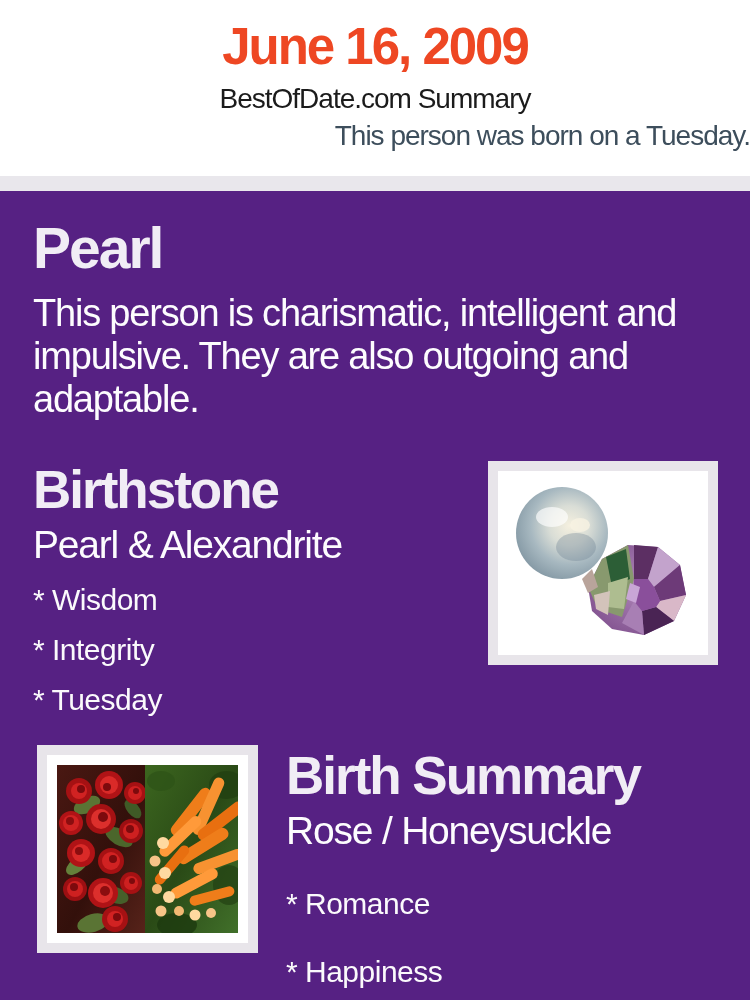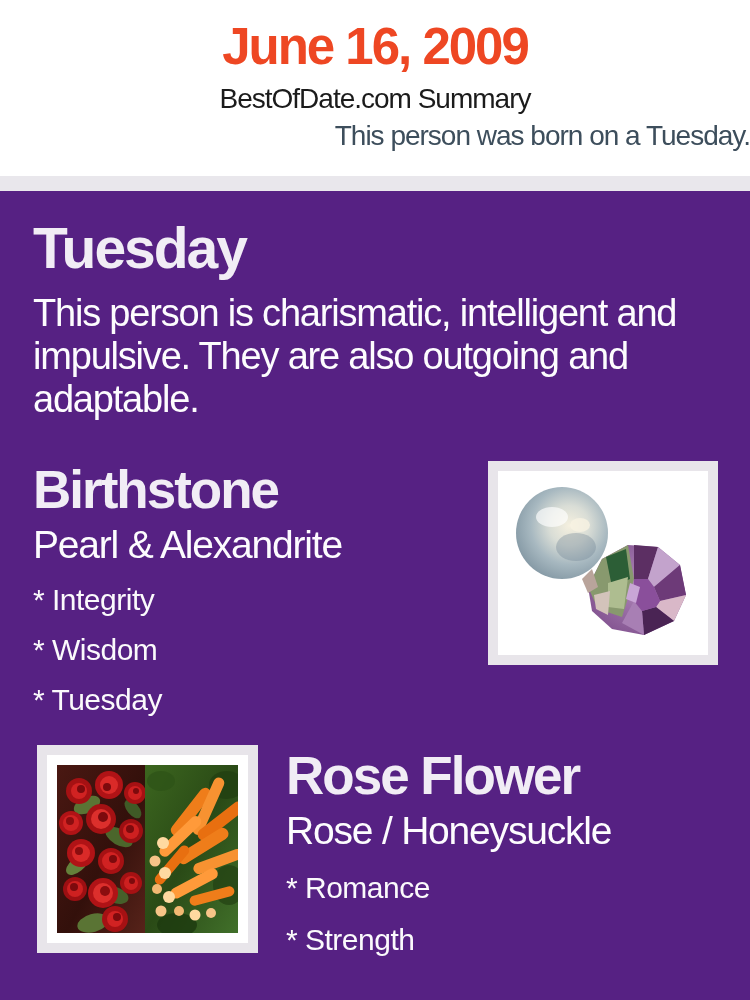--- a/index.html
+++ b/index.html
@@ -57,47 +57,47 @@
     display:block;
   }
   .stone-photo { position:absolute; top:0; right:32px; width:230px; height:204px; }
   .stone-photo svg { display:block; }
 
   
   .flower-section { margin-top:28px; display:flex; align-items:flex-start; margin-left:4px; }
   .flower-photo { width:221px; height:208px; flex:0 0 auto; padding:10px; }
   .flower-text { margin-left:28px; padding-top:2px; }
   .flower-heading { font-size:53px; }
-  .flower-traits .trait { margin-top:18px; }
+  .flower-traits .trait { margin-top:34px; }
 </style>
 </head>
 <body>
 
 <div class="canvas">
 
   <div class="header">
     <div class="date-title">June 16, 2009</div>
     <div class="site-title">BestOfDate.com Summary</div>
     <div class="born-line">This person was born on a Tuesday.</div>
   </div>
 
   <div class="divider"></div>
 
   <div class="main">
 
     <div>
-      <div class="h-big zodiac-sign">Tuesday</div>
+      <div class="h-big zodiac-sign">Pearl</div>
       <div class="zodiac-desc">This person is charismatic, intelligent and impulsive. They are also outgoing and adaptable.</div>
     </div>
 
     <div class="stone-section">
       <div class="h-big stone-heading">Birthstone</div>
       <div class="sub-names">Pearl &amp; Alexandrite</div>
+      <div class="trait">* Wisdom</div>
       <div class="trait">* Integrity</div>
-      <div class="trait">* Wisdom</div>
       <div class="trait">* Tuesday</div>
 
       <div class="photo-frame stone-photo">
         <svg width="186" height="160" viewBox="0 0 186 160">
           <defs>
             <radialGradient id="pearlGrad" cx="58%" cy="42%" r="68%">
               <stop offset="0%" stop-color="#f5f0df"></stop>
               <stop offset="32%" stop-color="#d9ddd6"></stop>
               <stop offset="62%" stop-color="#a7b8c0"></stop>
               <stop offset="100%" stop-color="#7b909d"></stop>
@@ -227,23 +227,23 @@
               <circle cx="104" cy="146" r="5.5" fill="#f7c488"></circle>
               <circle cx="122" cy="146" r="5" fill="#f2b873"></circle>
               <circle cx="138" cy="150" r="5.5" fill="#ffd9a0"></circle>
               <circle cx="154" cy="148" r="5" fill="#f7c488"></circle>
             </g>
           </g>
         </svg>
       </div>
 
       <div class="flower-text">
-        <div class="h-big flower-heading">Rose Flower</div>
+        <div class="h-big flower-heading">Birth Summary</div>
         <div class="sub-names">Rose / Honeysuckle</div>
         <div class="flower-traits">
           <div class="trait">* Romance</div>
-          <div class="trait">* Strength</div>
+          <div class="trait">* Happiness</div>
         </div>
       </div>
     </div>
 
   </div>
 </div>
 
 </body></html>

